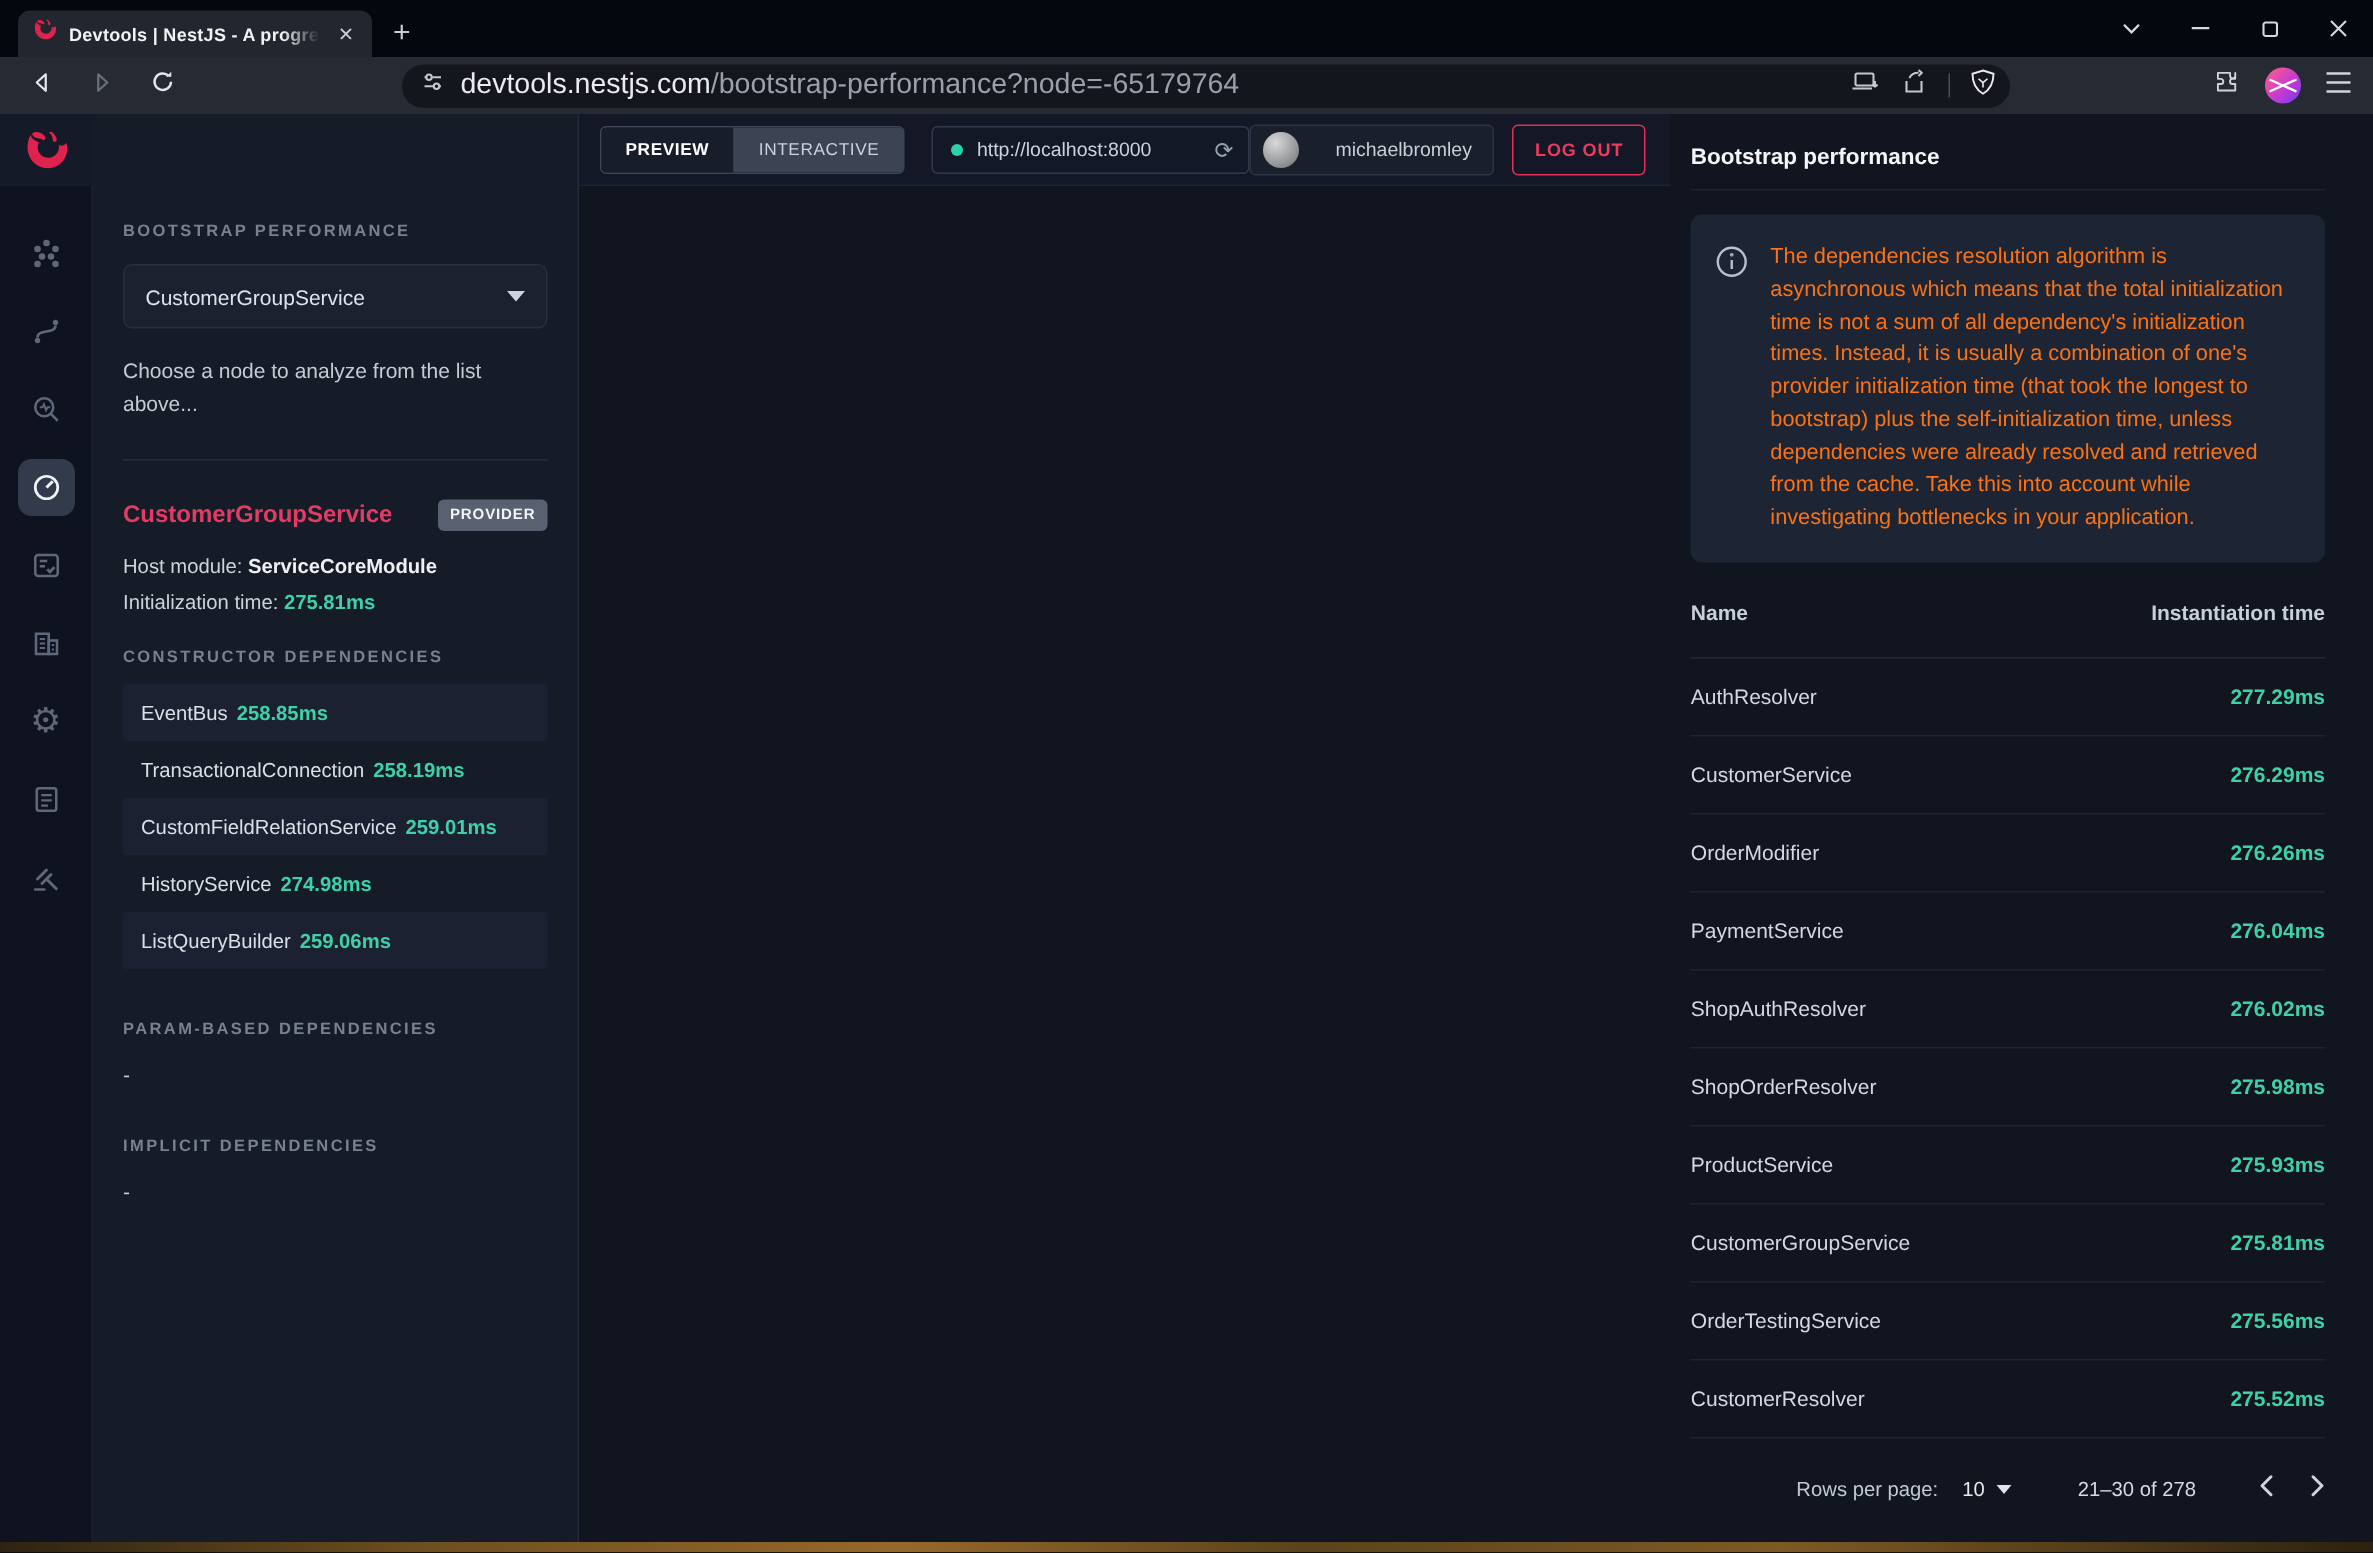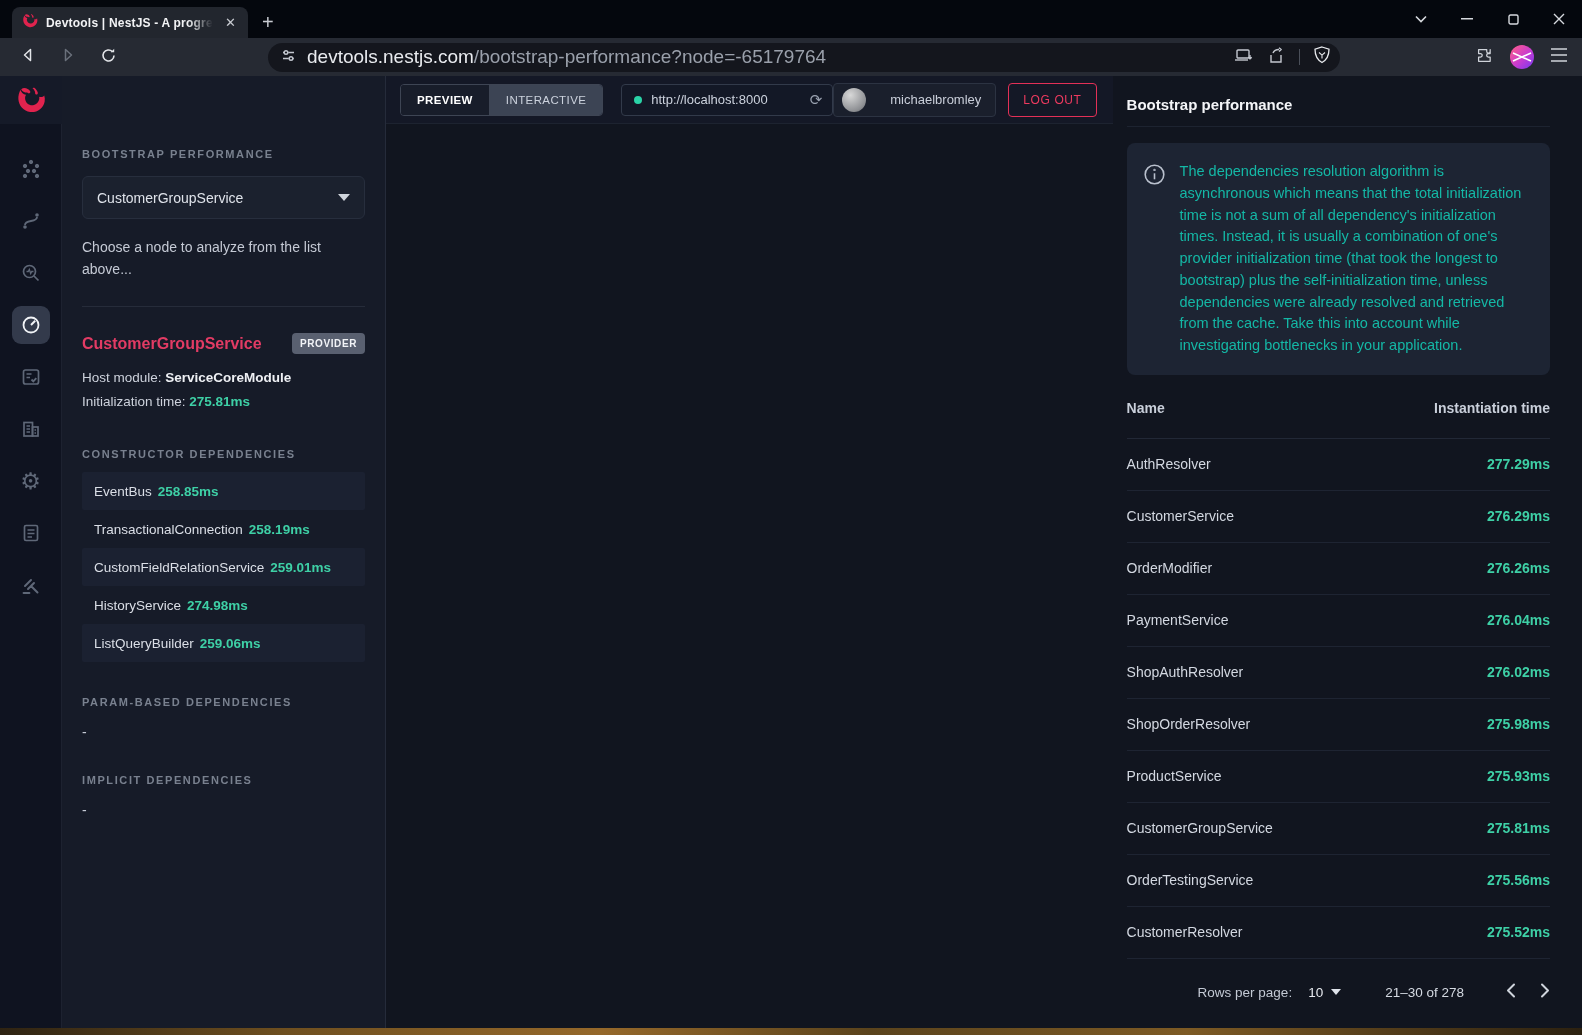--- a/index.html
+++ b/index.html
@@ -53,21 +53,21 @@
   .chev-down { width:0; height:0; border-left:6px solid transparent; border-right:6px solid transparent; border-top:7px solid #cfd4dc; }
   .hint { margin-top:18px; color:#c5cad5; font-size:14px; line-height:1.55; }
   .panel-divider { margin-top:26px; border-top:1px solid #262c3a; }
   .node-head { margin-top:26px; display:flex; align-items:center; justify-content:space-between; }
   .node-name { color:#e23b64; font-size:16px; font-weight:bold; }
   .badge { background:#596070; color:#f2f4f7; font-size:10px; font-weight:bold; letter-spacing:.6px; padding:5px 8px; border-radius:4px; }
   .meta-line { margin-top:16px; color:#cdd2dc; font-size:13.5px; }
   .meta-line + .meta-line { margin-top:9px; }
   .meta-strong { color:#eef0f4; font-weight:bold; }
   .meta-teal { color:#3ed0a6; font-weight:bold; }
-  .section-title { margin-top:39px; }
+  .section-title { margin-top:23px; }
   .dep-list { margin-top:12px; }
   .dep-item { height:38px; display:flex; align-items:center; padding:0 12px; font-size:13.5px; color:#dbdfe7; gap:6px; border-radius:2px; }
   .dep-item:nth-of-type(odd) { background:#1b2131; }
   .dep-time { color:#3ed0a6; font-weight:bold; }
   .dash { color:#c5cad5; font-size:14px; margin-top:16px; }
   .mt34 { margin-top:34px; }
 
   .main { flex:1; display:flex; flex-direction:row; min-width:0; }
   .main-header { height:48px; background:#141826; border-bottom:1px solid #1d2330; display:flex; align-items:center; padding:0 16px 0 14px; flex-shrink:0; }
   .segmented { display:flex; height:32px; border:1px solid #3e4554; border-radius:4px; overflow:hidden; }
@@ -75,28 +75,28 @@
   .seg-preview { color:#ffffff; font-weight:bold; background:#181d2a; }
   .seg-interactive { color:#ccd2dd; background:#3c4454; border-left:1px solid #3e4554; }
   .target-url { margin-left:18px; height:32px; width:212px; border:1px solid #323a4a; background:#131826; border-radius:4px; display:flex; align-items:center; padding:0 10px 0 12px; gap:9px; }
   .dot { width:8px; height:8px; border-radius:50%; background:#2ad3a7; }
   .target-url .url-val { color:#ccd2dd; font-size:13px; flex:1; }
   .reload-glyph { color:#9aa2b0; font-size:15px; }
   .header-right { margin-left:auto; display:flex; align-items:center; gap:12px; }
   .user-chip { height:34px; display:flex; align-items:center; gap:24px; padding:0 14px 0 8px; border:1px solid #2c3342; background:#1a1f2c; border-radius:4px; }
   .user-avatar { width:24px; height:24px; border-radius:50%; background:radial-gradient(circle at 35% 30%,#d8d8d8,#8d8f93 70%,#5c5e63); }
   .user-name { color:#c9ced9; font-size:13px; }
-  .logout-btn { height:34px; display:flex; align-items:center; padding:0 14px; border:1px solid #e33057; border-radius:4px; color:#ee3a5f; font-size:12px; font-weight:normal; letter-spacing:.6px; background:transparent; }
+  .logout-btn { height:34px; display:flex; align-items:center; padding:0 14px; border:1px solid #e33057; border-radius:4px; color:#ee3a5f; font-size:12px; font-weight:bold; letter-spacing:.6px; background:transparent; }
 
   .content { flex:1; padding:0 32px 0 14px; overflow:hidden; }
   .page-title { color:#f4f5f8; font-size:15px; font-weight:bold; margin-top:20px; }
   .title-divider { border-top:1px solid #20263218; border-top:1px solid #1d2330; margin-top:13px; }
   .info-box { margin-top:16px; background:#1d2433; border-radius:8px; padding:18px 20px 18px 16px; display:flex; gap:14px; }
   .info-icon { flex-shrink:0; margin-top:2px; }
-  .info-text { color:#14b8a6; font-size:14.5px; line-height:1.5; max-width:1085px; }
+  .info-text { color:#f97316; font-size:14.5px; line-height:1.5; max-width:1085px; }
 
   .table { margin-top:4px; }
   .thead { display:flex; align-items:center; height:60px; border-bottom:1px solid #222836; }
   .th-name { color:#c9cfda; font-size:14px; font-weight:bold; flex:1; }
   .th-time { color:#c9cfda; font-size:14px; font-weight:bold; text-align:center; }
   .trow { display:flex; align-items:center; height:52px; border-bottom:1px solid #1e2432; }
   .td-name { color:#d3d8e1; font-size:14px; flex:1; }
   .td-time { color:#3ed0a6; font-size:14px; font-weight:bold; text-align:right; }
 
   .pagination { display:flex; align-items:center; justify-content:flex-end; margin-top:24px; gap:0; }

